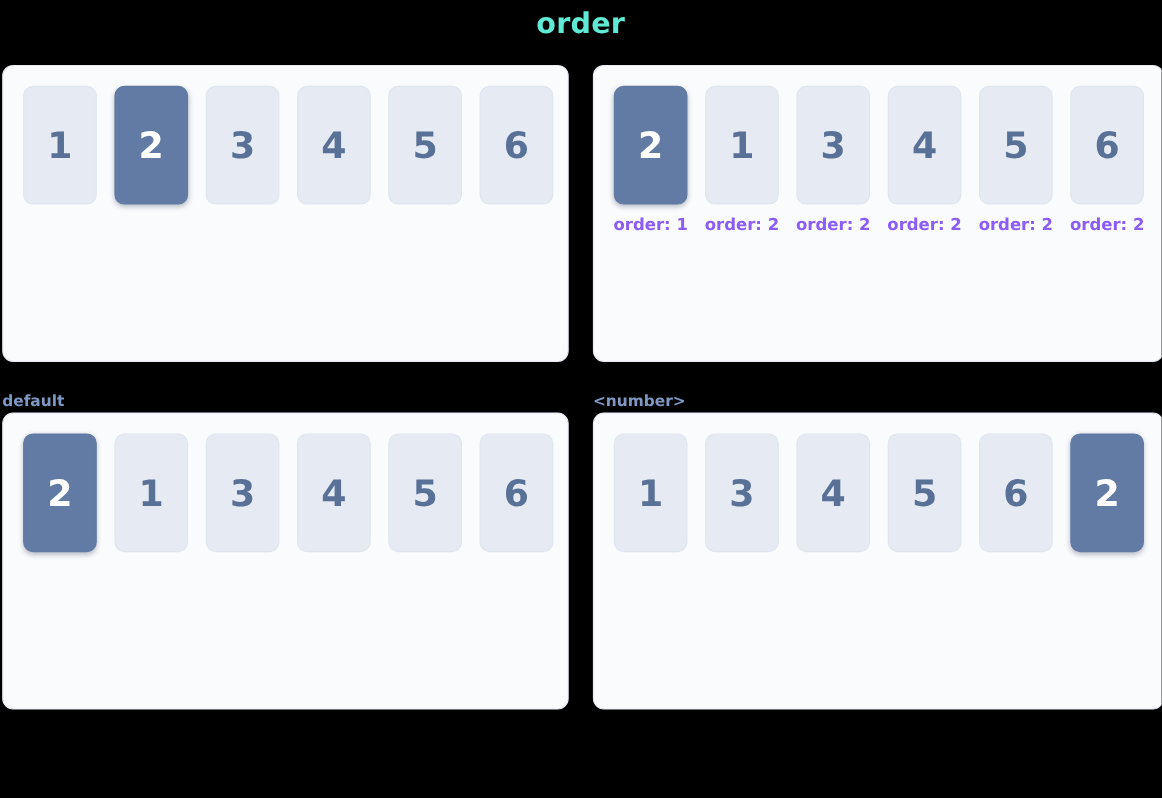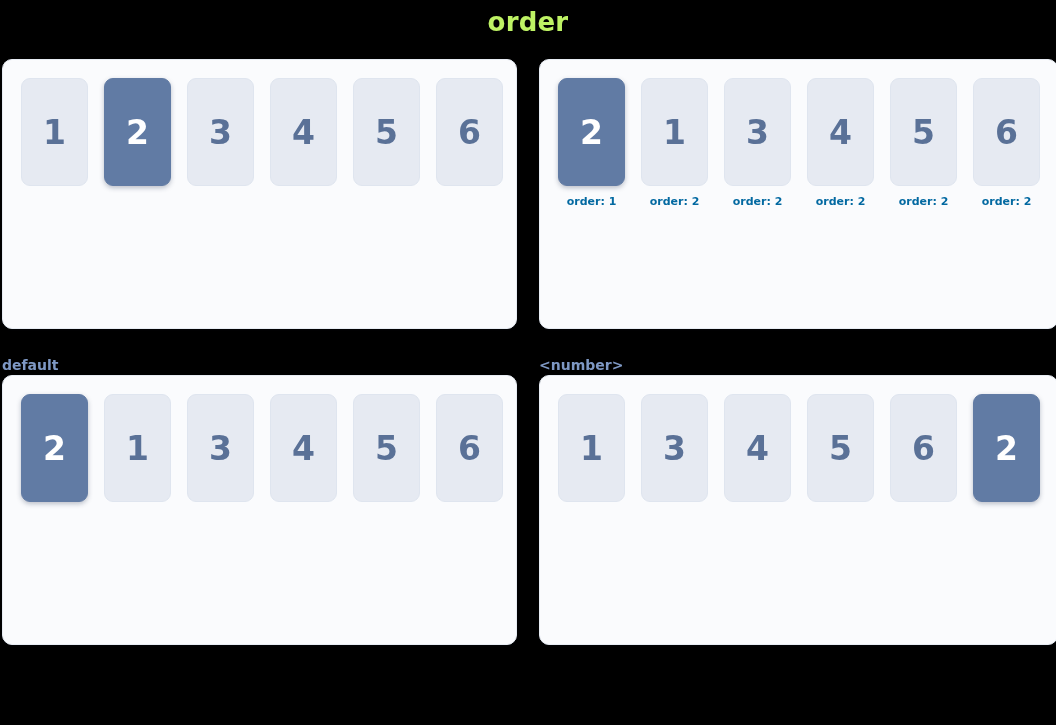--- a/index.html
+++ b/index.html
@@ -16,21 +16,21 @@
   }
 
   .page-title {
     position: absolute;
     top: 6px;
     left: 0;
     width: 1056px;
     text-align: center;
     font-size: 26px;
     font-weight: bold;
-    color: #bef264;
+    color: #5eead4;
     letter-spacing: 0.2px;
     line-height: 32px;
   }
 
   .grid {
     position: absolute;
     top: 59px;
     left: 0;
     width: 1056px;
   }
@@ -93,23 +93,23 @@
   }
   .card.is-highlight {
     background: #617ba4;
     border-color: #617ba4;
     color: #ffffff;
     box-shadow: 0 2px 5px rgba(25,40,70,0.28);
   }
 
   .card-note {
     margin-top: 9px;
-    font-size: 11px;
-    font-weight: bold;
-    color: #0369a1;
+    font-size: 15px;
+    font-weight: bold;
+    color: #8b5cf6;
     white-space: nowrap;
   }
 
   .caption {
     position: absolute;
     left: 2px;
     font-size: 14px;
     font-weight: bold;
     color: #7e98c4;
     line-height: 18px;

